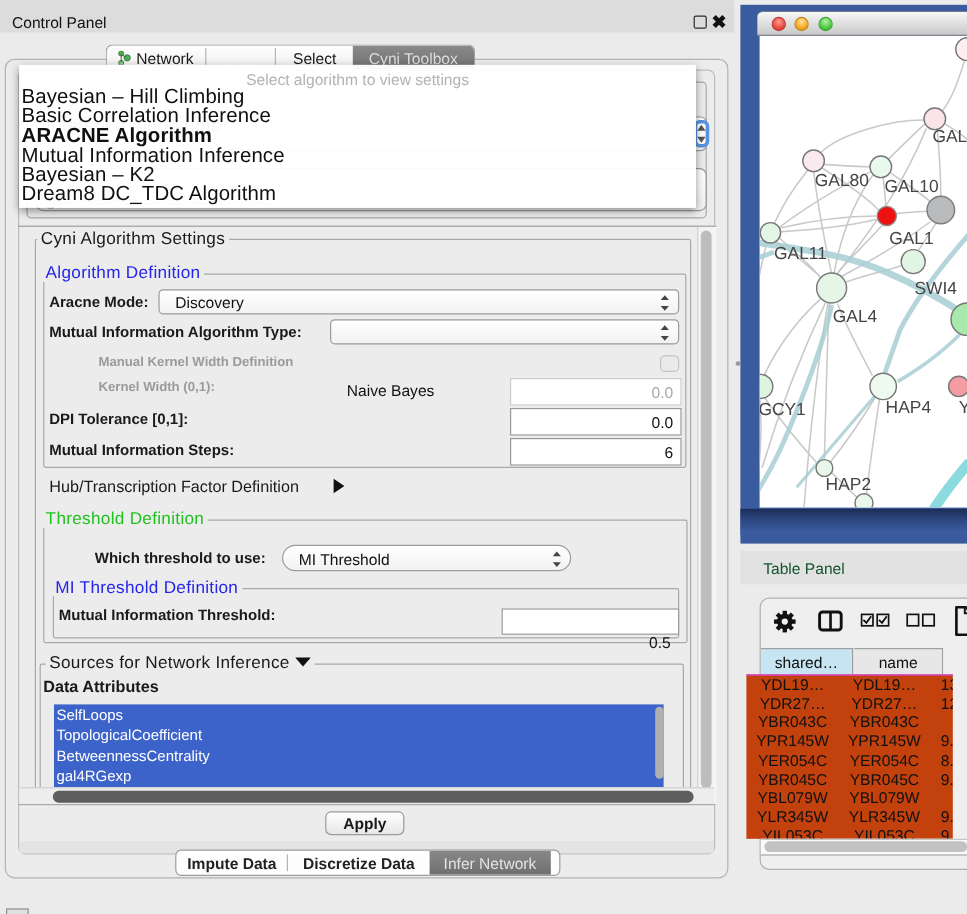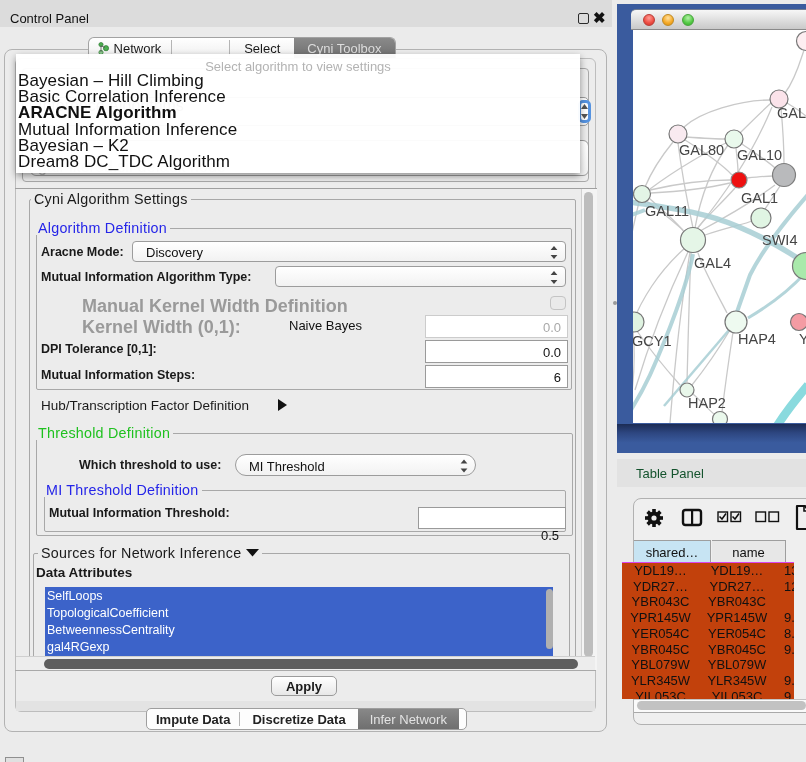--- a/index.html
+++ b/index.html
@@ -1,21 +1,21 @@
 <!DOCTYPE html>
 <html><head>
 <meta charset="utf-8">
 <style>
 * { margin:0; padding:0; box-sizing:border-box; }
 html,body { width:806px; height:762px; overflow:hidden; }
 body { background:#ebebeb; font-family:"Liberation Sans", sans-serif; position:relative; }
 .abs { position:absolute; }
 .b { font-weight:bold; }
 .lbl { font-size:12.5px; font-weight:bold; color:#1a1a1a; }
-.glbl { font-size:18px; font-weight:bold; color:#9a9a9a;padding-left:41px; }
+.glbl { font-size:11px; font-weight:bold; color:#9a9a9a;padding-left:41px; }
 .field { position:absolute; background:#fff; border:1px solid #9a9a9a; font-size:13px; color:#111; text-align:right; padding:4px 6px 0 0; }
 .combo { position:absolute; background:linear-gradient(#ffffff,#f2f2f2); border:1px solid #9c9c9c; border-radius:4px; font-size:13px; color:#111; }
 .combo .ar { position:absolute; right:6px; top:0; bottom:0; width:10px; }
 .grp { position:absolute; border:1px solid #a8a8a8; border-radius:2px; }
 .gt { position:absolute; background:#ececec; padding:0 3px; font-size:14.3px; letter-spacing:0.25px; line-height:14px; }
 </style>
 </head>
 <body>
 
 <div class="abs" style="left:0;top:0;width:612px;height:4px;background:#f2f2f2;"></div>

